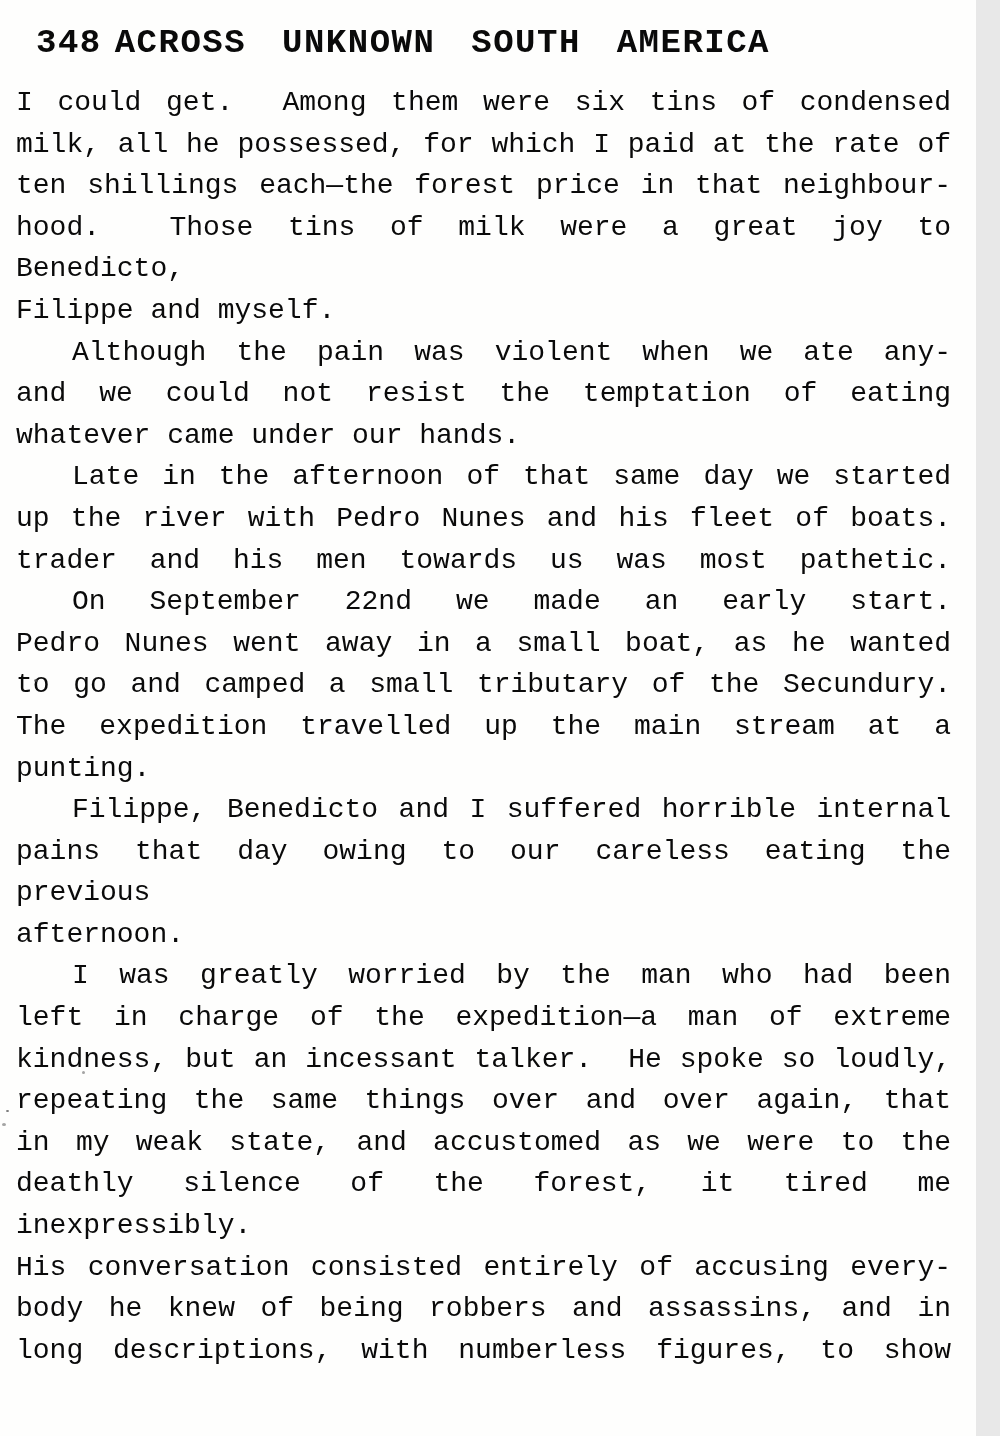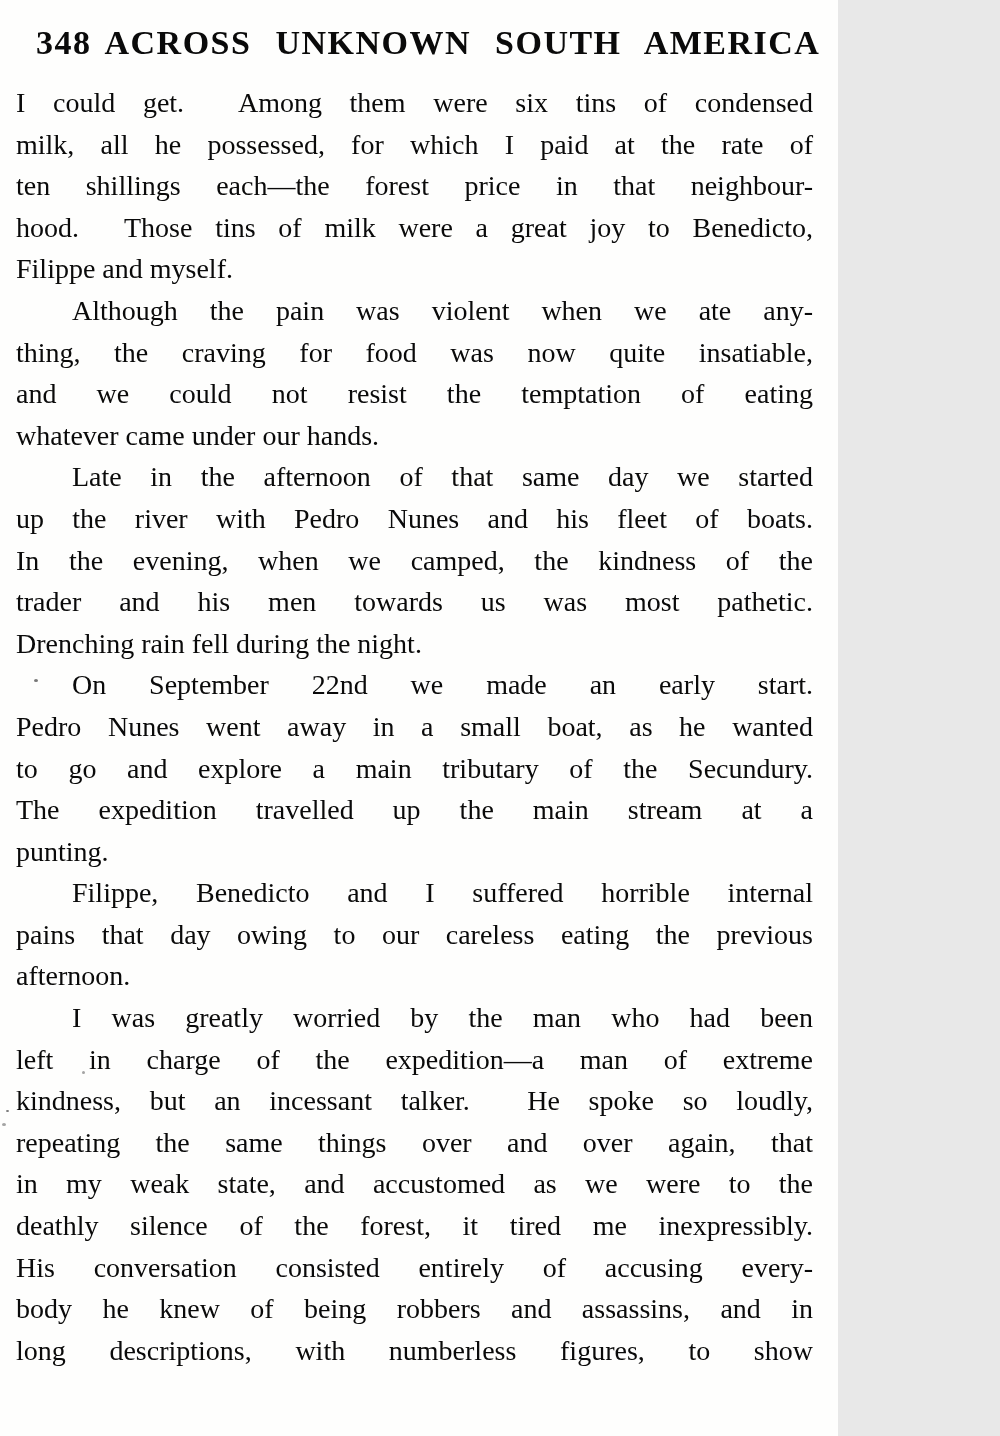--- a/index.html
+++ b/index.html
@@ -2,25 +2,25 @@
 <html><head>
 <meta charset="utf-8">
 <style>
   html, body {
     margin: 0;
     padding: 0;
     background: #e8e8e8;
   }
   .page {
     position: relative;
-    width: 838px;
+    width: 976px;
     height: 1436px;
     background: #fefefd;
     color: #0a0a0a;
-    font-family: Liberation Serif, serif;
+    font-family: Liberation Mono, monospace;
     overflow: hidden;
     box-sizing: border-box;
   }
   .page-header {
     display: flex;
     align-items: baseline;
     padding: 24px 25px 0 36px;
     font-weight: 700;
     font-size: 34px;
     line-height: 38px;
@@ -69,31 +69,28 @@
     <span class="running-title">ACROSS UNKNOWN SOUTH AMERICA</span>
   </div>
 
   <div class="body-text">
       <div class="line">I could get.&nbsp; Among them were six tins of condensed</div>
       <div class="line">milk, all he possessed, for which I paid at the rate of</div>
       <div class="line">ten shillings each—the forest price in that neighbour-</div>
       <div class="line">hood.&nbsp; Those tins of milk were a great joy to Benedicto,</div>
       <div class="line flush">Filippe and myself.</div>
       <div class="line indent">Although the pain was violent when we ate any-</div>
-      <div class="line">thing, the craving for food was now quite insatiable,</div>
       <div class="line">and we could not resist the temptation of eating</div>
       <div class="line flush">whatever came under our hands.</div>
       <div class="line indent">Late in the afternoon of that same day we started</div>
       <div class="line">up the river with Pedro Nunes and his fleet of boats.</div>
-      <div class="line">In the evening, when we camped, the kindness of the</div>
       <div class="line">trader and his men towards us was most pathetic.</div>
-      <div class="line flush">Drenching rain fell during the night.</div>
       <div class="line indent">On September 22nd we made an early start.</div>
       <div class="line">Pedro Nunes went away in a small boat, as he wanted</div>
-      <div class="line">to go and explore a main tributary of the Secundury.</div>
+      <div class="line">to go and camped a small tributary of the Secundury.</div>
       <div class="line">The expedition travelled up the main stream at a</div>
       <div class="line flush">punting.</div>
       <div class="line indent">Filippe, Benedicto and I suffered horrible internal</div>
       <div class="line">pains that day owing to our careless eating the previous</div>
       <div class="line flush">afternoon.</div>
       <div class="line indent">I was greatly worried by the man who had been</div>
       <div class="line">left in charge of the expedition—a man of extreme</div>
       <div class="line">kindness, but an incessant talker.&nbsp; He spoke so loudly,</div>
       <div class="line">repeating the same things over and over again, that</div>
       <div class="line">in my weak state, and accustomed as we were to the</div>

